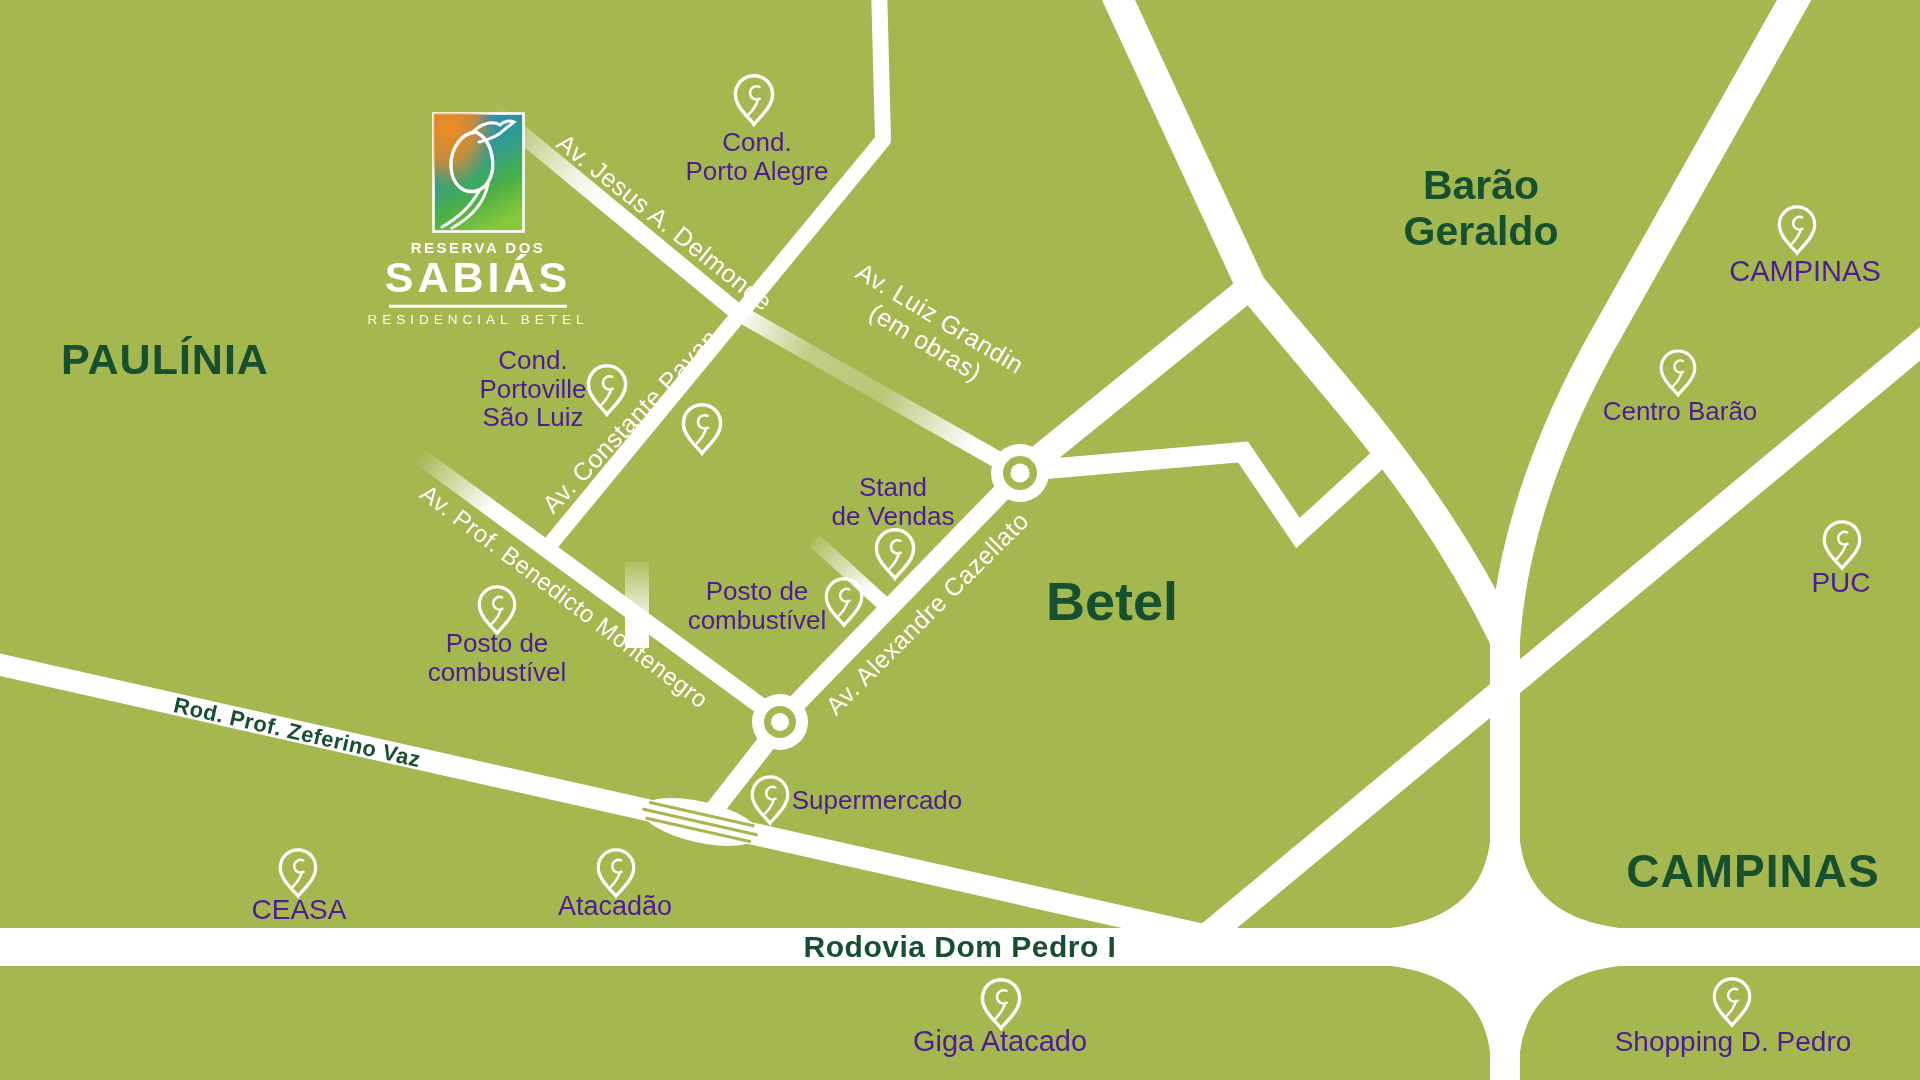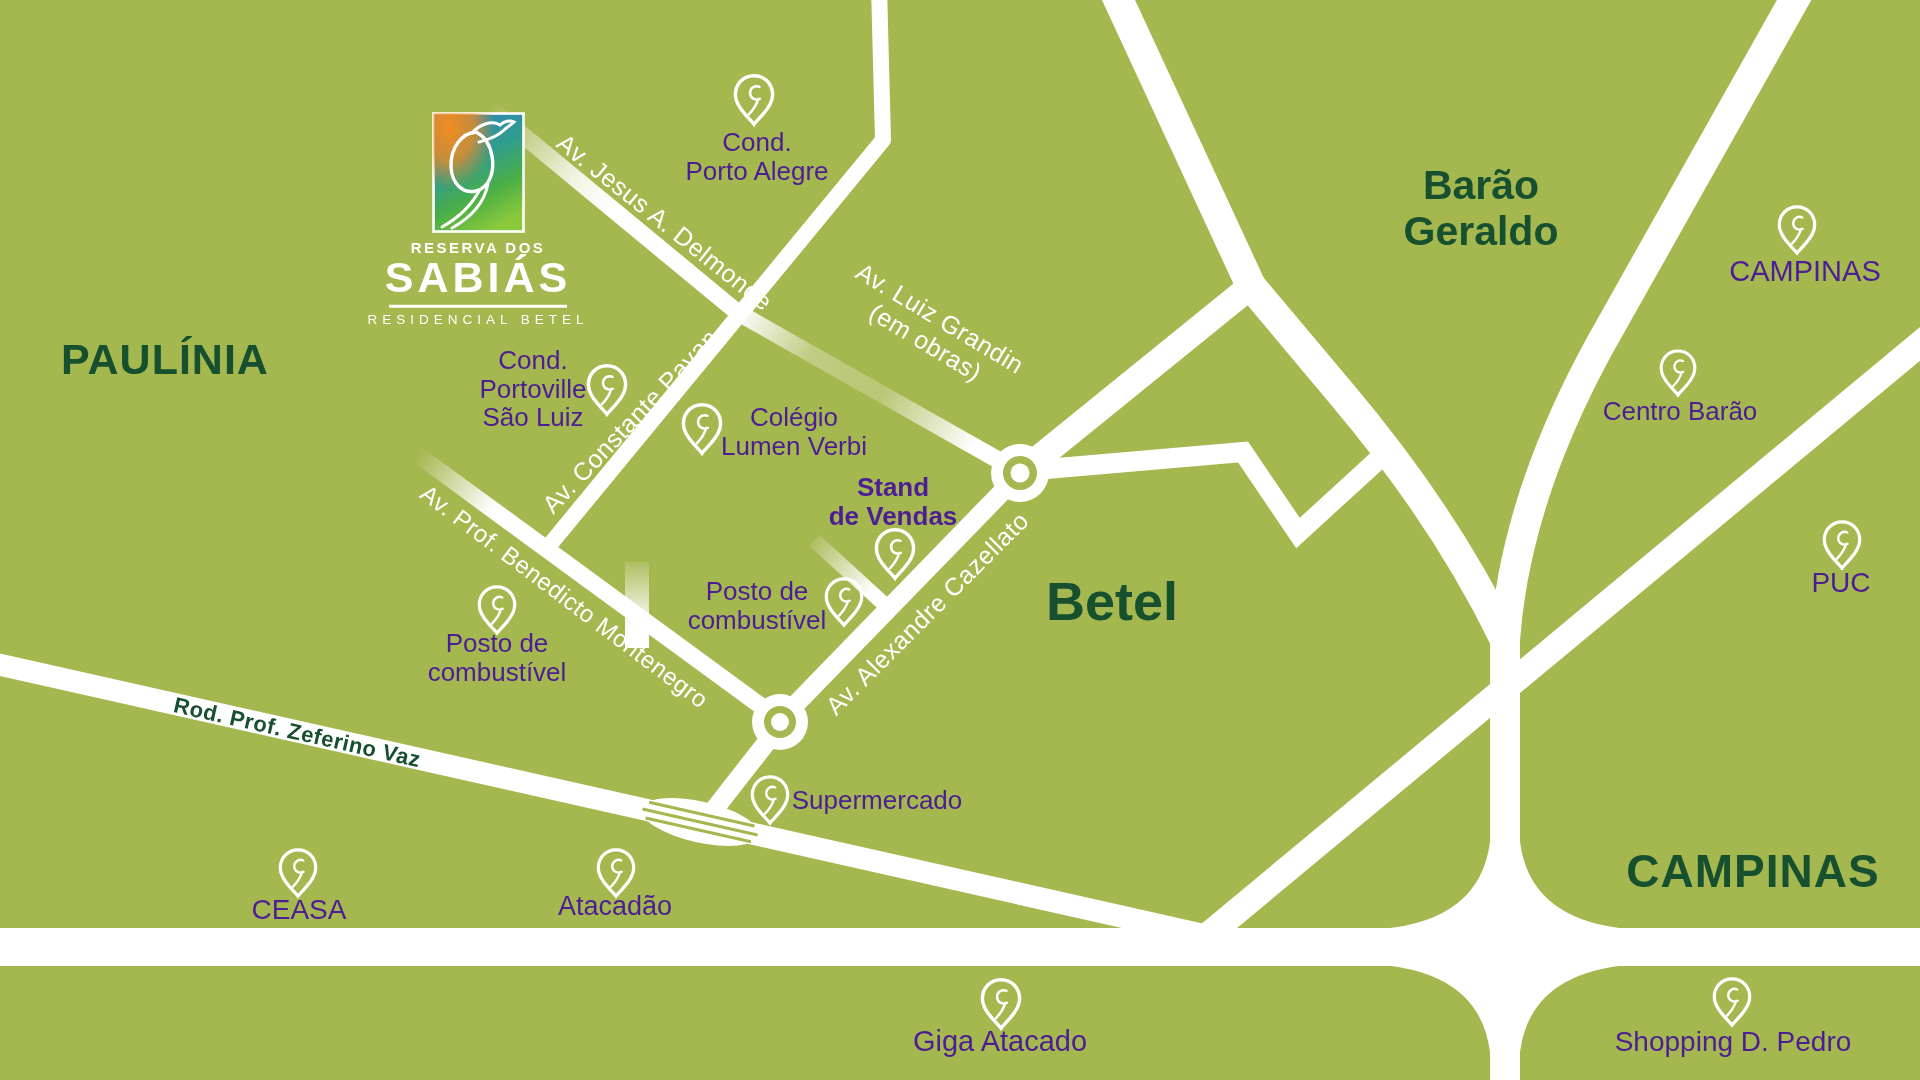--- a/index.html
+++ b/index.html
@@ -3,21 +3,21 @@
 <meta charset="utf-8">
 <style>
   html,body{margin:0;padding:0;background:#a5b74f;}
   .map{position:relative;width:1920px;height:1080px;overflow:hidden;background:#a5b74f;
        font-family:"Liberation Sans",sans-serif;}
   .roads{position:absolute;left:0;top:0;width:1920px;height:1080px;}
   .abs{position:absolute;}
   .ctr{transform:translate(-50%,-50%);}
   .poi-label{color:#4c1d95;font-size:26px;line-height:1.1;text-align:center;white-space:nowrap;font-weight:500;}
   .poi-label span{display:block;}
-  .poi-label.bold{font-weight:700;}
+  .poi-label.bold{font-weight:400;}
   .region{color:#17502e;font-weight:700;white-space:nowrap;text-align:center;line-height:1.12;}
   .region span{display:block;}
   .roadlabel{color:#ffffff;font-size:25px;font-weight:400;letter-spacing:.5px;white-space:nowrap;text-align:center;line-height:1.12;}
   .roadlabel span{display:block;}
   .roadlabel.green{color:#17502e;font-weight:600;}
   .logo-top{color:#fff;font-size:15px;letter-spacing:2.5px;font-weight:600;white-space:nowrap;}
   .logo-name{color:#fff;font-size:43px;letter-spacing:4px;font-weight:600;white-space:nowrap;}
   .logo-sub{color:#fff;font-size:13.5px;letter-spacing:5px;font-weight:500;white-space:nowrap;}
   .logo-rule{width:178px;height:2.5px;background:#fff;}
   .pin{display:block;}
@@ -134,20 +134,21 @@
 
   <div class="abs roadlabel" style="left:665px;top:222px;transform:translate(-50%,-50%) rotate(38.5deg);">Av. Jesus A. Delmonde</div>
   <div class="abs roadlabel" style="left:933px;top:330px;transform:translate(-50%,-50%) rotate(31deg);">
     <span>Av. Luiz Grandin</span>
     <span>(em obras)</span>
   </div>
   <div class="abs roadlabel" style="left:630px;top:421px;transform:translate(-50%,-50%) rotate(-46.5deg);">Av. Constante Pavan</div>
   <div class="abs roadlabel" style="left:564px;top:597px;font-size:24px;transform:translate(-50%,-50%) rotate(37deg);">Av. Prof. Benedicto Montenegro</div>
   <div class="abs roadlabel" style="left:927px;top:613px;transform:translate(-50%,-50%) rotate(-45deg);">Av. Alexandre Cazellato</div>
   <div class="abs roadlabel green" style="left:297px;top:733px;font-size:22px;transform:translate(-50%,-50%) rotate(12.7deg);">Rod. Prof. Zeferino Vaz</div>
+  <div class="abs ctr roadlabel green" style="left:960px;top:947px;font-size:30px;font-weight:700;letter-spacing:.5px;">Rodovia Dom Pedro I</div>
 
   <svg class="abs ctr pin" style="left:754px;top:100px;" width="42" height="54" viewBox="0 0 44 56">
     <path d="M22,2.5 C10.6,2.5 2.5,11.3 2.5,22.5 C2.5,30 7.8,37.6 13.2,43.6 C16.8,47.6 20.2,50.9 22,53.5 C23.8,50.9 27.2,47.6 30.8,43.6 C36.2,37.6 41.5,30 41.5,22.5 C41.5,11.3 33.4,2.5 22,2.5 Z" stroke="#fff" stroke-width="3.6" fill="none"></path>
     <path d="M27.8,14.2 a7,7 0 1,0 0.4,12.5 M26.5,26.8 C24.5,33.5 21,38.5 16.5,43" stroke="#fff" stroke-width="2.6" fill="none" stroke-linecap="round"></path>
   </svg>
   <div class="abs ctr poi-label" style="left:757px;top:157px;">
     <span>Cond.</span>
       <span>Porto Alegre</span>
   </div>
 
@@ -158,24 +159,20 @@
   <div class="abs ctr poi-label" style="left:533px;top:389px;">
     <span>Cond.</span>
       <span>Portoville</span>
       <span>São Luiz</span>
   </div>
 
   <svg class="abs ctr pin" style="left:702px;top:429px;" width="42" height="54" viewBox="0 0 44 56">
     <path d="M22,2.5 C10.6,2.5 2.5,11.3 2.5,22.5 C2.5,30 7.8,37.6 13.2,43.6 C16.8,47.6 20.2,50.9 22,53.5 C23.8,50.9 27.2,47.6 30.8,43.6 C36.2,37.6 41.5,30 41.5,22.5 C41.5,11.3 33.4,2.5 22,2.5 Z" stroke="#fff" stroke-width="3.6" fill="none"></path>
     <path d="M27.8,14.2 a7,7 0 1,0 0.4,12.5 M26.5,26.8 C24.5,33.5 21,38.5 16.5,43" stroke="#fff" stroke-width="2.6" fill="none" stroke-linecap="round"></path>
   </svg>
-  <div class="abs ctr poi-label" style="left:794px;top:432px;">
-    <span>Colégio</span>
-      <span>Lumen Verbi</span>
-  </div>
 
   <div class="abs ctr poi-label bold" style="left:893px;top:502px;">
     <span>Stand</span>
       <span>de Vendas</span>
   </div>
   <svg class="abs ctr pin" style="left:895px;top:554px;" width="42" height="54" viewBox="0 0 44 56">
     <path d="M22,2.5 C10.6,2.5 2.5,11.3 2.5,22.5 C2.5,30 7.8,37.6 13.2,43.6 C16.8,47.6 20.2,50.9 22,53.5 C23.8,50.9 27.2,47.6 30.8,43.6 C36.2,37.6 41.5,30 41.5,22.5 C41.5,11.3 33.4,2.5 22,2.5 Z" stroke="#fff" stroke-width="3.6" fill="none"></path>
     <path d="M27.8,14.2 a7,7 0 1,0 0.4,12.5 M26.5,26.8 C24.5,33.5 21,38.5 16.5,43" stroke="#fff" stroke-width="2.6" fill="none" stroke-linecap="round"></path>
   </svg>
 

